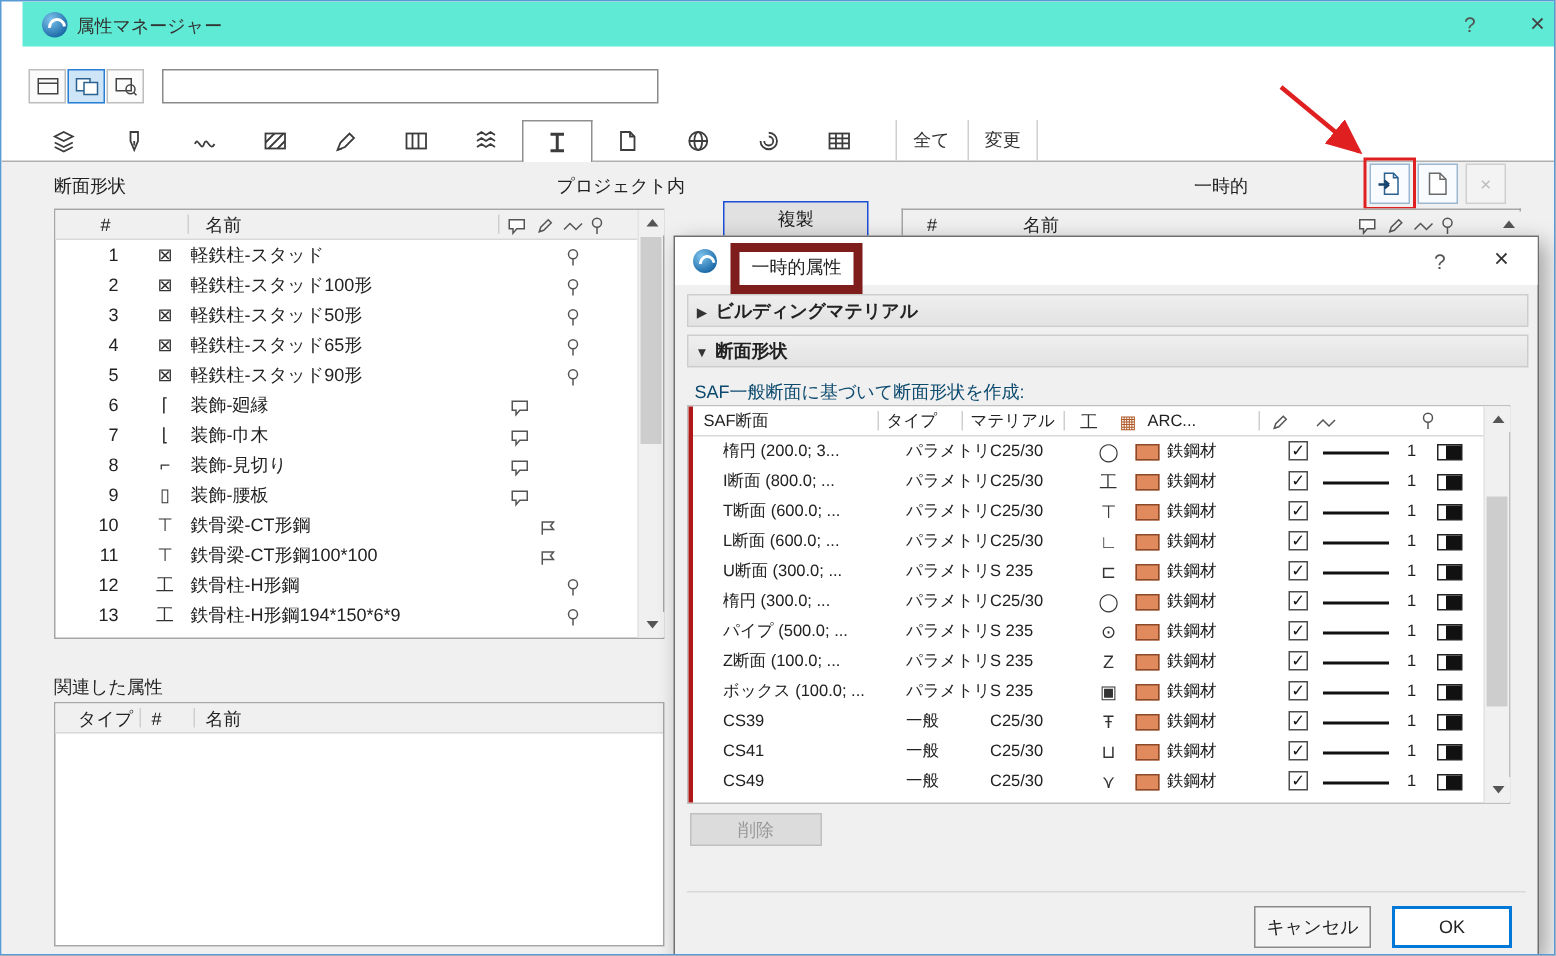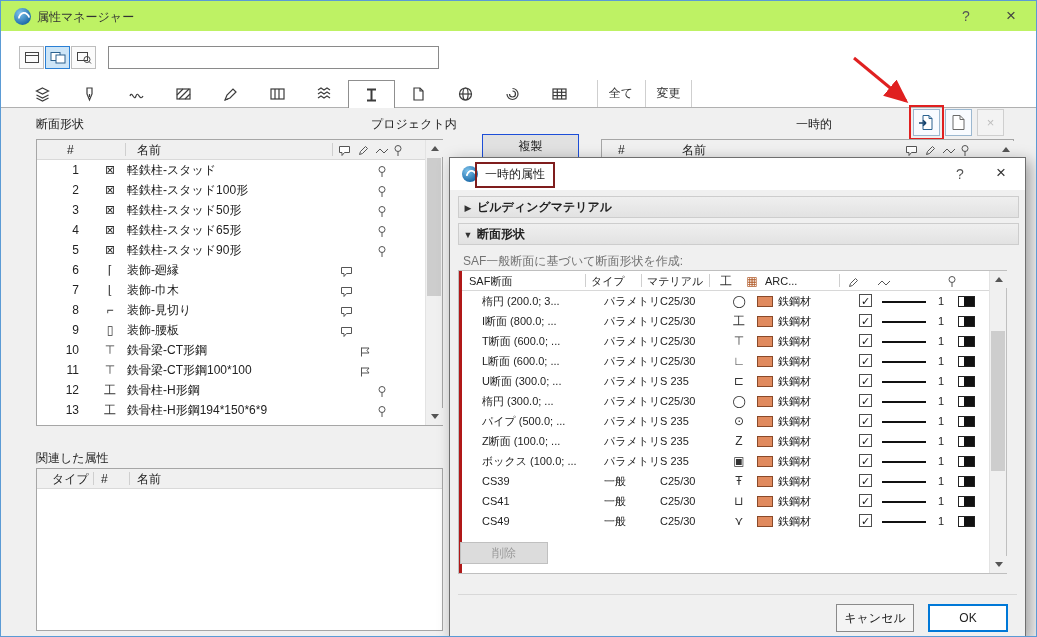--- a/index.html
+++ b/index.html
@@ -3,21 +3,21 @@
 <meta charset="utf-8">
 <style>
   html,body{margin:0;padding:0;background:#888;}
   .stage{position:relative;width:1037px;height:637px;background:#ffffff;
     font-family:"Liberation Sans","DejaVu Sans",sans-serif;font-size:12px;color:#222;
     border:1px solid #5b9bd5;box-sizing:border-box;overflow:hidden;}
   .stage *{box-sizing:border-box;}
   span,div{white-space:nowrap;}
 
   
-  .titlebar{position:absolute;left:0;top:0;right:0;height:30px;background:#bef264;}
+  .titlebar{position:absolute;left:14px;top:0;right:0;height:30px;background:#5eead4;}
   .logo{position:absolute;left:13px;top:7px;width:17px;height:17px;border-radius:50%;
     background:radial-gradient(circle at 35% 30%,#7ec3ec,#1b6aa8 75%);}
   .logo::after{content:"";position:absolute;left:4px;top:4px;width:8px;height:8px;
     border:2px solid #fff;border-radius:50%;border-right-color:transparent;border-bottom-color:transparent;
     transform:rotate(40deg);}
   .win-title{position:absolute;left:36px;top:8px;color:#333;}
   .win-help{position:absolute;left:961px;top:7px;font-size:14px;color:#555;cursor:pointer;}
   .win-close{position:absolute;left:1005px;top:5px;font-size:17px;color:#444;cursor:pointer;}
 
   
@@ -85,30 +85,30 @@
     display:flex;align-items:flex-start;justify-content:center;padding-top:3px;cursor:pointer;}
 
   
   .dialog{position:absolute;left:448px;top:156px;width:577px;height:481px;background:#f0f0f0;
     border:1px solid #6f6f6f;box-shadow:4px 4px 14px rgba(0,0,0,.35);}
   .d-title{position:absolute;left:0;top:0;right:0;height:32px;background:#fff;}
   .d-logo{position:absolute;left:12px;top:8px;width:16px;height:16px;border-radius:50%;
     background:radial-gradient(circle at 35% 30%,#7ec3ec,#1b6aa8 75%);}
   .d-logo::after{content:"";position:absolute;left:4px;top:4px;width:7px;height:7px;border:2px solid #fff;border-radius:50%;
     border-right-color:transparent;border-bottom-color:transparent;transform:rotate(40deg);}
-  .d-title-box{position:absolute;left:25px;top:4px;border:2px solid #7f1d1d;padding:2px 8px 3px 8px;color:#222;text-align:right;}
+  .d-title-box{position:absolute;left:37px;top:4px;border:6px solid #7f1d1d;padding:2px 8px 3px 8px;color:#222;text-align:right;}
   .d-help{position:absolute;left:506px;top:8px;font-size:14px;color:#555;cursor:pointer;}
   .d-close{position:absolute;left:546px;top:5px;font-size:17px;color:#333;cursor:pointer;}
   .d-sec{position:absolute;left:8px;width:561px;height:22px;background:linear-gradient(#efefef,#e2e2e2);
     border:1px solid #cdcdcd;line-height:20px;cursor:pointer;}
   .d-sec .arr{display:inline-block;width:18px;text-align:center;font-size:9px;color:#333;}
   .d-sec .lbl{font-weight:bold;color:#222;}
-  .d-desc{position:absolute;left:13px;top:95px;color:#737373;}
-
-  .d-table{position:absolute;left:8px;top:112px;width:549px;height:304px;background:#fff;border:1px solid #bfbfbf;font-size:11px;}
+  .d-desc{position:absolute;left:13px;top:95px;color:#0c4a6e;}
+
+  .d-table{position:absolute;left:8px;top:112px;width:549px;height:266px;background:#fff;border:1px solid #bfbfbf;font-size:11px;}
   .dt-red{position:absolute;left:0;top:0;bottom:0;width:3px;background:#b01818;}
   .dt-head{position:relative;height:20px;line-height:20px;border-bottom:1px solid #d8d8d8;background:#fff;}
   .dt-head .h-saf{position:absolute;left:10px;} .dt-head .h-type{position:absolute;left:132px;}
   .dt-head .h-mat{position:absolute;left:188px;}
   .dt-head .h-prof{position:absolute;left:256px;width:22px;text-align:center;color:#333;font-size:12px;}
   .dt-head .h-bm{position:absolute;left:284px;width:18px;text-align:center;color:#b05a28;font-size:12px;}
   .dt-head .h-arc{position:absolute;left:306px;}
   .drow{position:relative;height:20px;line-height:20px;cursor:default;margin-left:13px;}
   .c-saf{position:absolute;left:10px;width:120px;overflow:hidden;}
   .c-type{position:absolute;left:132px;width:55px;overflow:hidden;}

